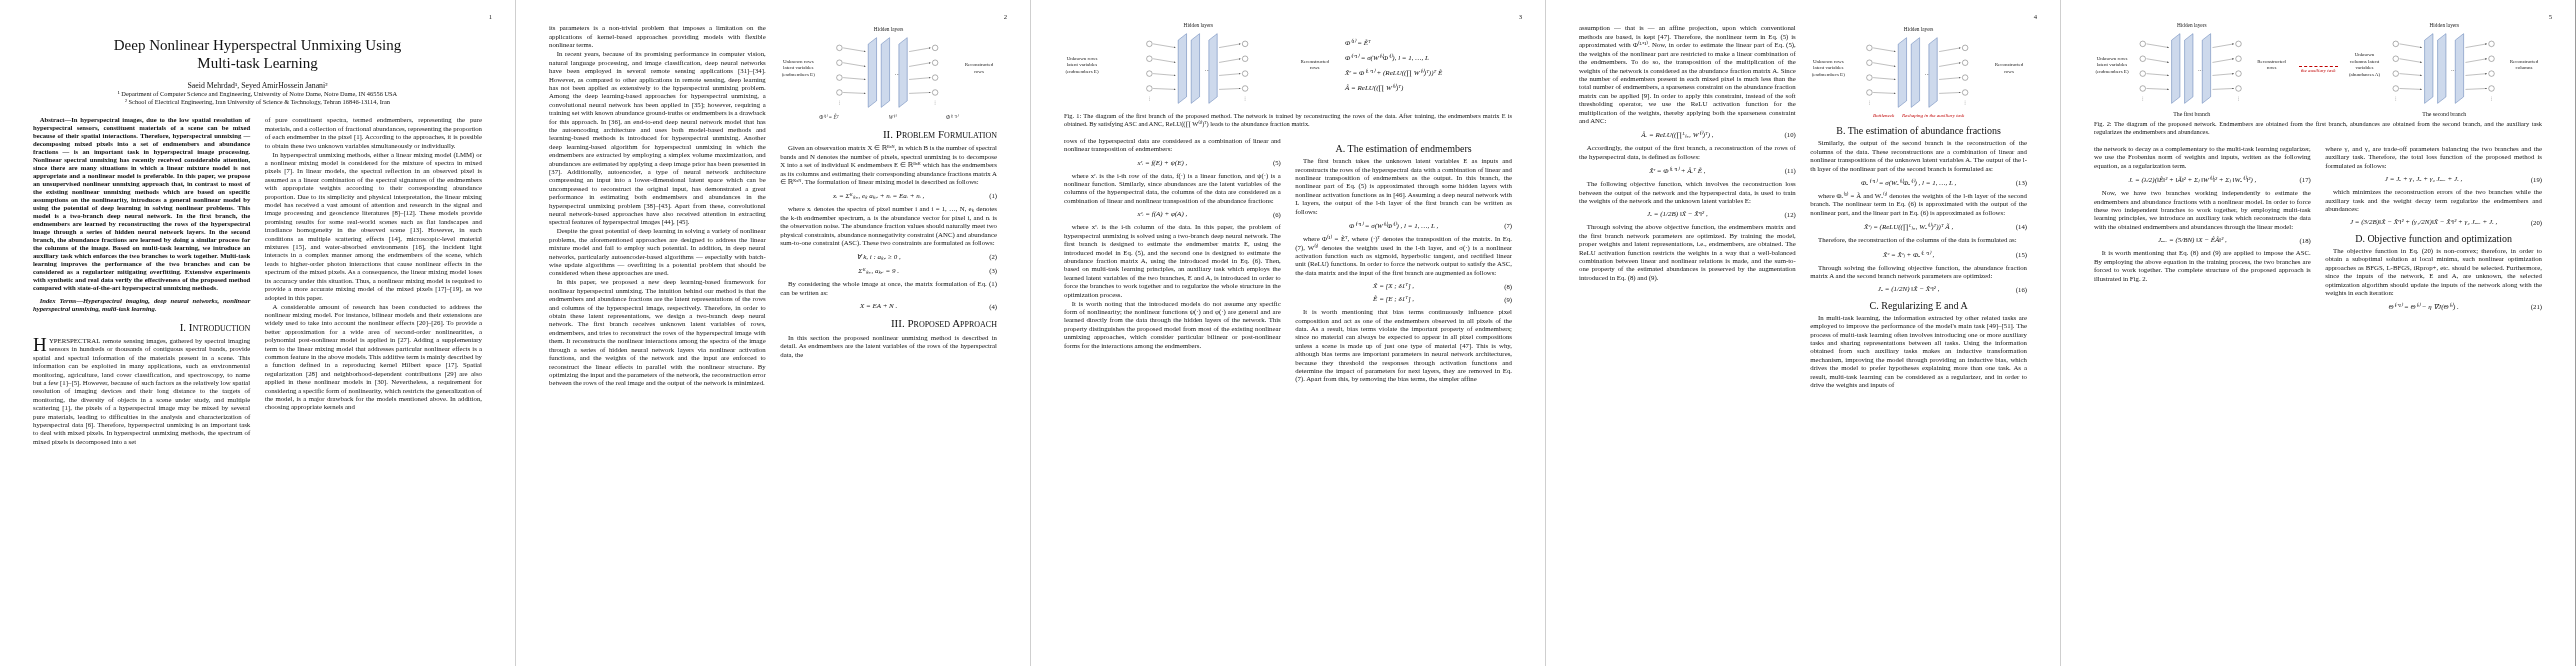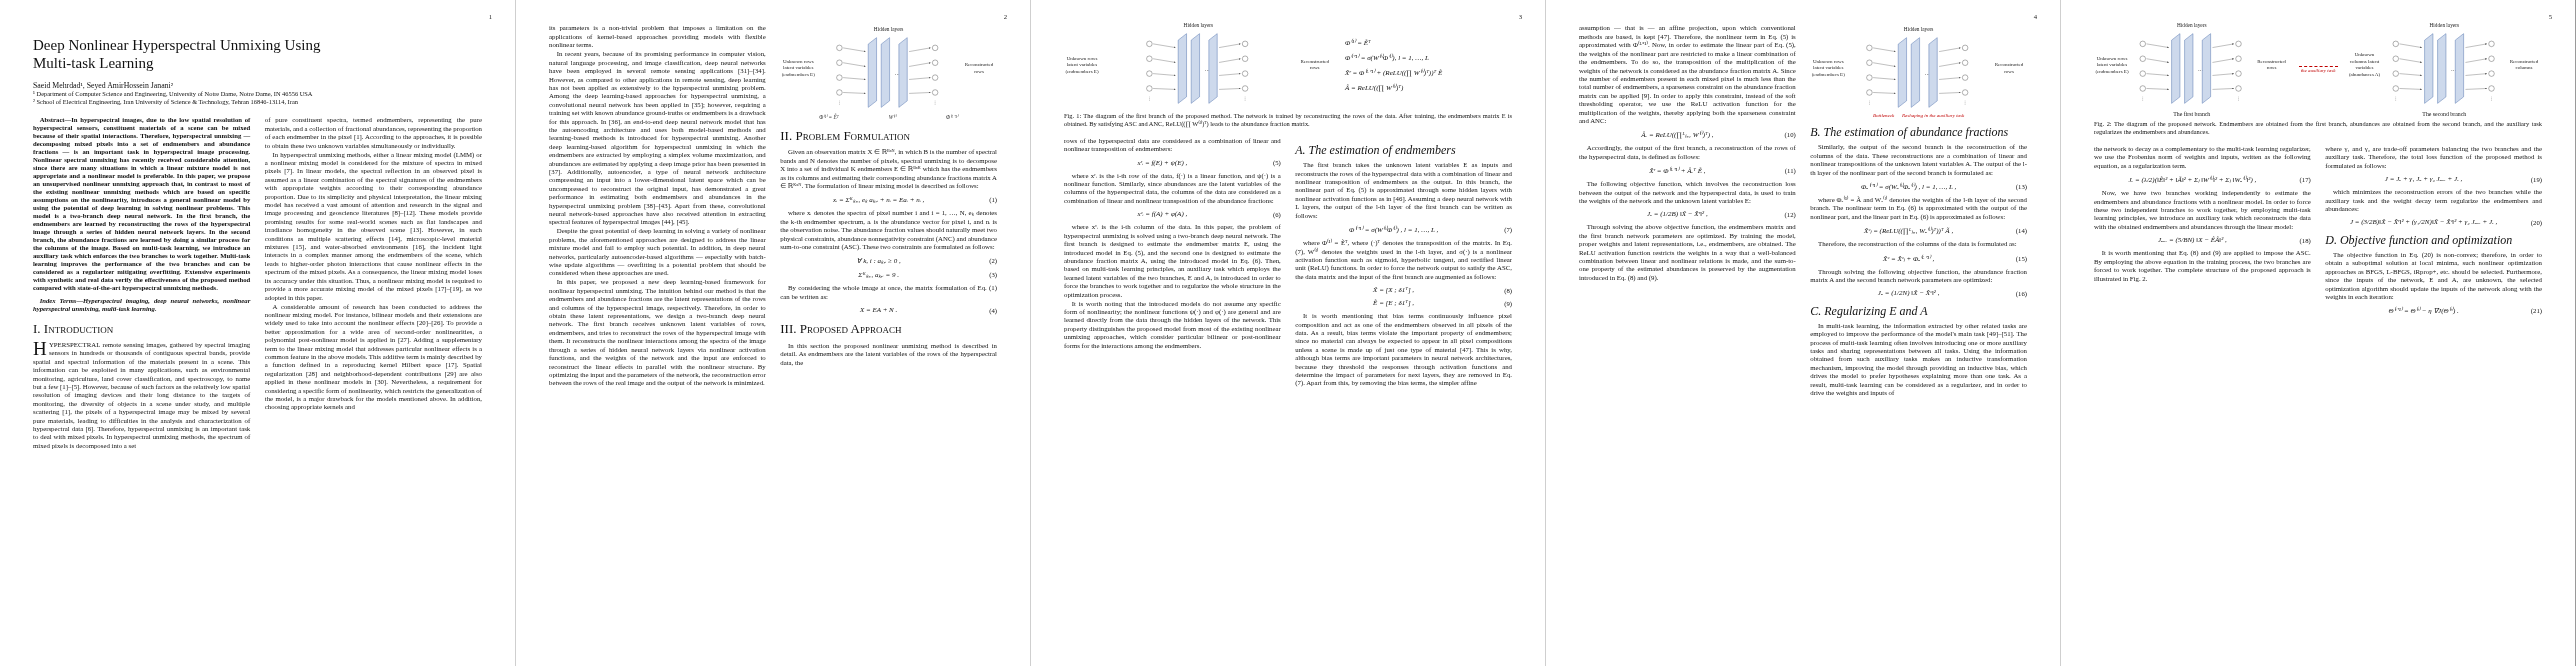--- a/index.html
+++ b/index.html
@@ -3,32 +3,32 @@
 <meta charset="utf-8">
 <title>Deep Nonlinear Hyperspectral Unmixing Using Multi-task Learning</title>
 <style>
   html,body{margin:0;padding:0;background:#9a9a9a;}
   .spread{display:flex;width:2576px;height:667px;}
   .page{width:515px;height:667px;background:#ffffff;box-sizing:border-box;
         padding:16.7px 33px 22px 33px;position:relative;overflow:hidden;
         font-family:"Liberation Serif", serif;color:#111;}
   .page + .page{border-left:1.1px solid #cfcfcf;}
   .pageno{position:absolute;top:13.3px;right:23px;font-size:6.7px;color:#222;}
-  .titleblock{margin:19px 0 11px 0;}
+  .titleblock{text-align:center;margin:19px 0 11px 0;}
   .title{font-size:15px;font-weight:400;margin:0 0 9px 0;white-space:pre-line;line-height:1.2;}
   .authors{font-size:7.8px;margin-bottom:0;}
   .affil{font-size:6.4px;margin-bottom:1.7px;}
   .cols{display:flex;gap:14.5px;align-items:flex-start;}
   .col{flex:1 1 0;min-width:0;}
   .para{font-size:6.8px;line-height:8.4px;text-align:justify;text-indent:7.8px;margin:0 0 0.6px 0;}
   .para.noindent{text-indent:0;}
   .para.abstract{font-weight:bold;font-size:6.7px;line-height:8px;text-indent:6.7px;}
   .para.index-terms{font-weight:bold;font-style:italic;font-size:6.7px;line-height:8px;margin-top:5px;text-indent:6.7px;}
-  .sec-h{text-align:left;font-variant:small-caps;font-size:13px;margin:7.2px 0 4.4px 0;}
-  .sub-h{font-style:italic;font-size:12px;margin:6.1px 0 3.3px 0;}
+  .sec-h{text-align:right;font-variant:small-caps;font-size:11px;margin:7.2px 0 4.4px 0;}
+  .sub-h{font-size:10px;margin:6.1px 0 3.3px 0;text-align:center;}
   .eq{display:flex;align-items:center;margin:5px 0;font-size:7px;}
   .eq-m{flex:1;text-align:center;font-style:italic;}
   .eq-n{width:20px;text-align:right;font-style:normal;font-size:6.7px;}
   .dropcap{float:left;font-size:19px;line-height:15.6px;padding-right:2.2px;}
   
   .nf{display:flex;align-items:center;gap:2.2px;}
   .nf .side{width:36px;flex:0 0 auto;font-size:5px;line-height:1.3;text-align:center;color:#222;}
   .nf .mid{flex:1;display:flex;flex-direction:column;min-width:0;}
   .fl-top{text-align:center;font-size:5.3px;margin-bottom:1.1px;color:#222;}
   .netsvg{width:100%;height:79px;}

